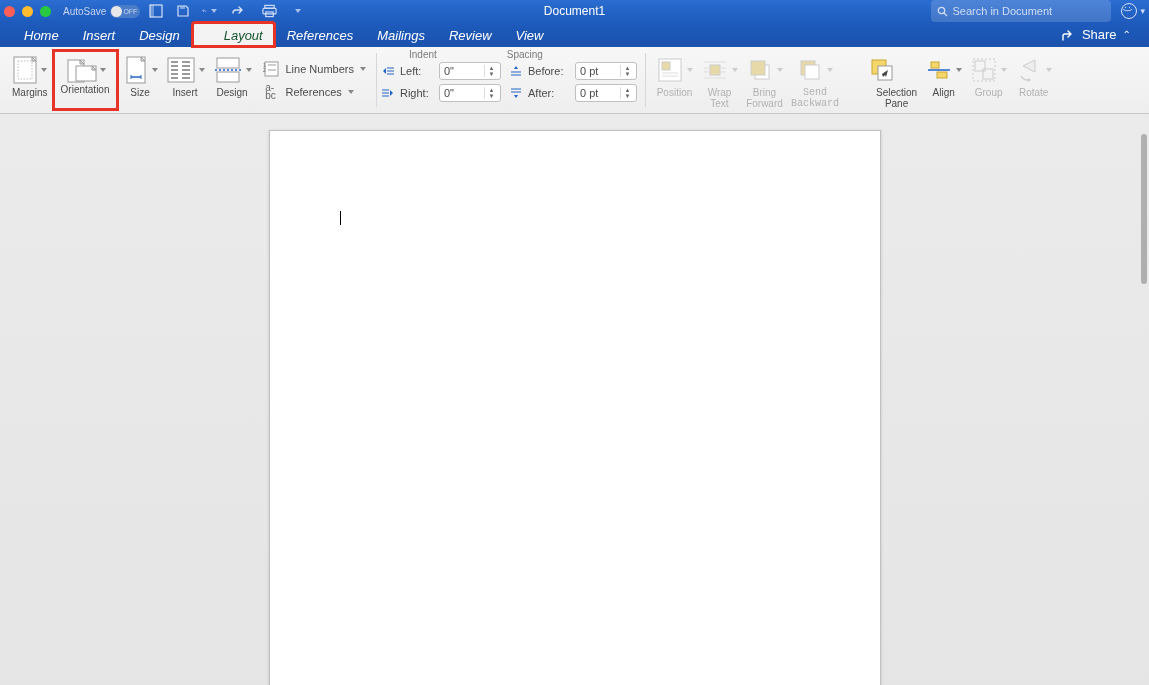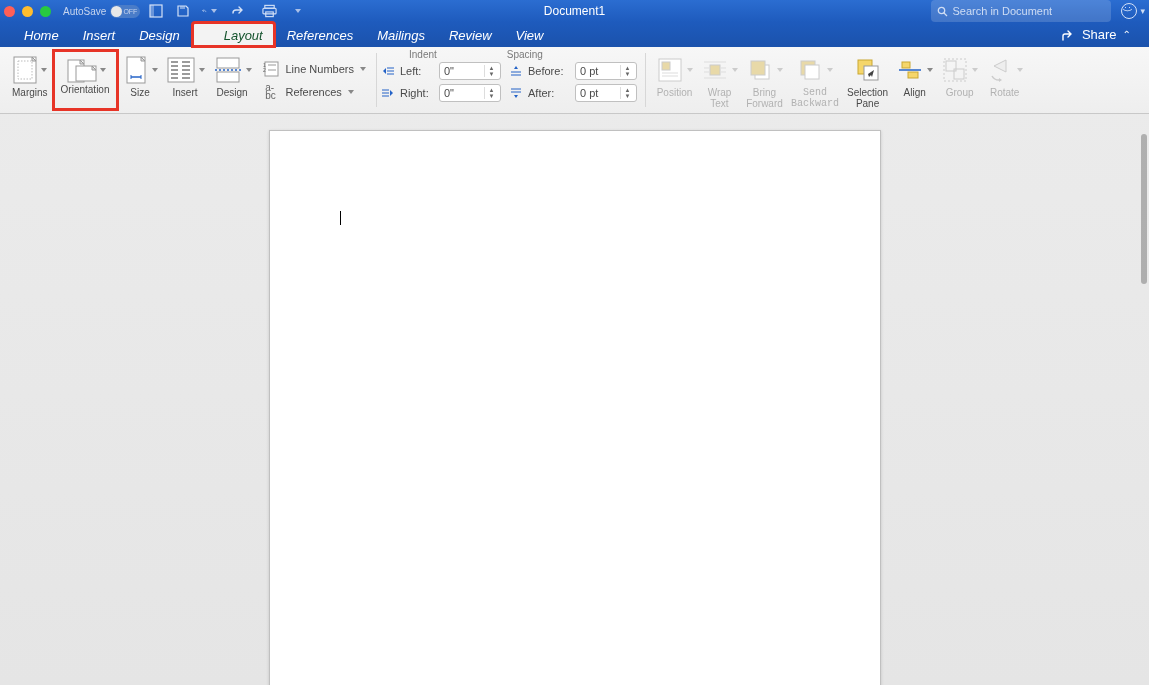--- a/index.html
+++ b/index.html
@@ -360,21 +360,21 @@
 Backward</div>
     </div>
     <div class="btn">
       <div class="btn-icon">
         <svg width="28" height="28" viewBox="0 0 28 28">
             <rect x="4" y="4" width="14" height="14" fill="#f5d66a" stroke="#caa732"></rect>
             <rect x="10" y="10" width="14" height="14" fill="#fff" stroke="#999"></rect>
             <path d="M14 18l6-4-2 7-1-2-2 2z" fill="#444"></path>
           </svg>
       </div>
-      <div class="btn-label" style="white-space:pre-line;">Selection
+      <div class="btn-label" style="white-space:pre-line;margin-left:29px;">Selection
 Pane</div>
     </div>
     <div class="btn">
       <div class="btn-icon">
         <svg width="28" height="28" viewBox="0 0 28 28">
             <line x1="3" y1="14" x2="25" y2="14" stroke="#2463c7" stroke-width="1.5"></line>
             <rect x="6" y="6" width="8" height="6" fill="#f5d66a" stroke="#caa732"></rect>
             <rect x="12" y="16" width="10" height="6" fill="#f5d66a" stroke="#caa732"></rect>
           </svg>
         <span class="dropdown-caret" style="border-top-color:#888;"></span>

